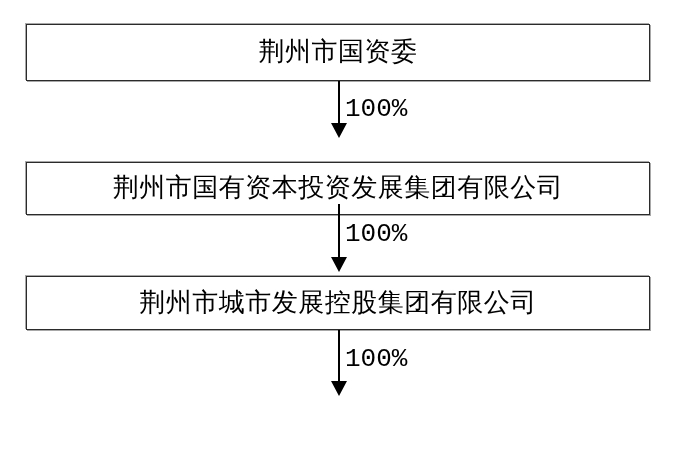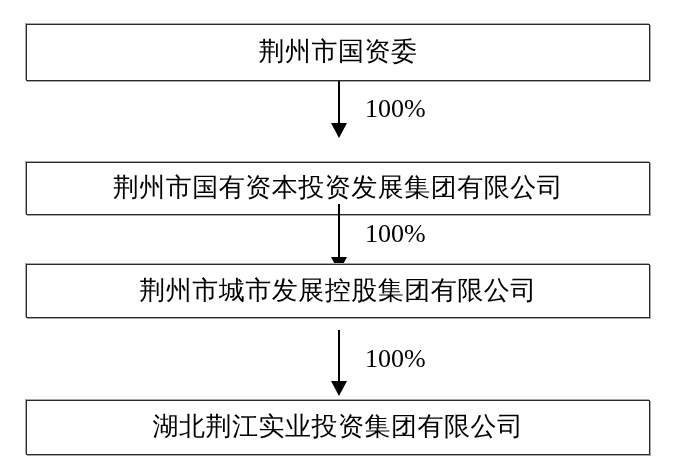--- a/index.html
+++ b/index.html
@@ -40,21 +40,21 @@
     font-size: 26px;
     line-height: 1.1;
     color: #000000;
     letter-spacing: 0.5px;
     white-space: nowrap;
     text-align: center;
   }
 
   #node-0 { top: 24px;  height: 57px; }
   #node-1 { top: 151px; height: 53px; margin-top: 11px; }
-  #node-2 { top: 264px; height: 54px; }
+  #node-2 { top: 276px; height: 54px; }
   #node-3 { top: 400px; height: 55px; }
 
   
   .connector {
     position: absolute;
     left: 0;
     width: 697px;
   }
   .conn-line {
     position: absolute;
@@ -66,22 +66,22 @@
     position: absolute;
     left: 331px;
     width: 0;
     height: 0;
     border-left: 8px solid transparent;
     border-right: 8px solid transparent;
     border-top: 15px solid #000000;
   }
   .conn-label {
     position: absolute;
-    left: 365px;
-    font-family: Liberation Serif, serif;
+    left: 345px;
+    font-family: Liberation Mono, monospace;
     font-size: 26px;
     color: #000000;
     white-space: nowrap;
   }
 
   
   #conn-0 { top: 81px; height: 70px; }
   #conn-0 .conn-line { top: 0px;  height: 44px; }
   #conn-0 .conn-head { top: 42px; }
   #conn-0 .conn-label { top: 13px; }
@@ -126,17 +126,14 @@
   <div class="node" id="node-2">
     <span class="node-label">荆州市城市发展控股集团有限公司</span>
   </div>
 
   <div class="connector" id="conn-2">
     <div class="conn-line"></div>
     <div class="conn-head"></div>
     <span class="conn-label">100%</span>
   </div>
 
-  <div class="node" id="node-3">
-    <span class="node-label">湖北荆江实业投资集团有限公司</span>
-  </div>
 
 </div>
 
 </body></html>

